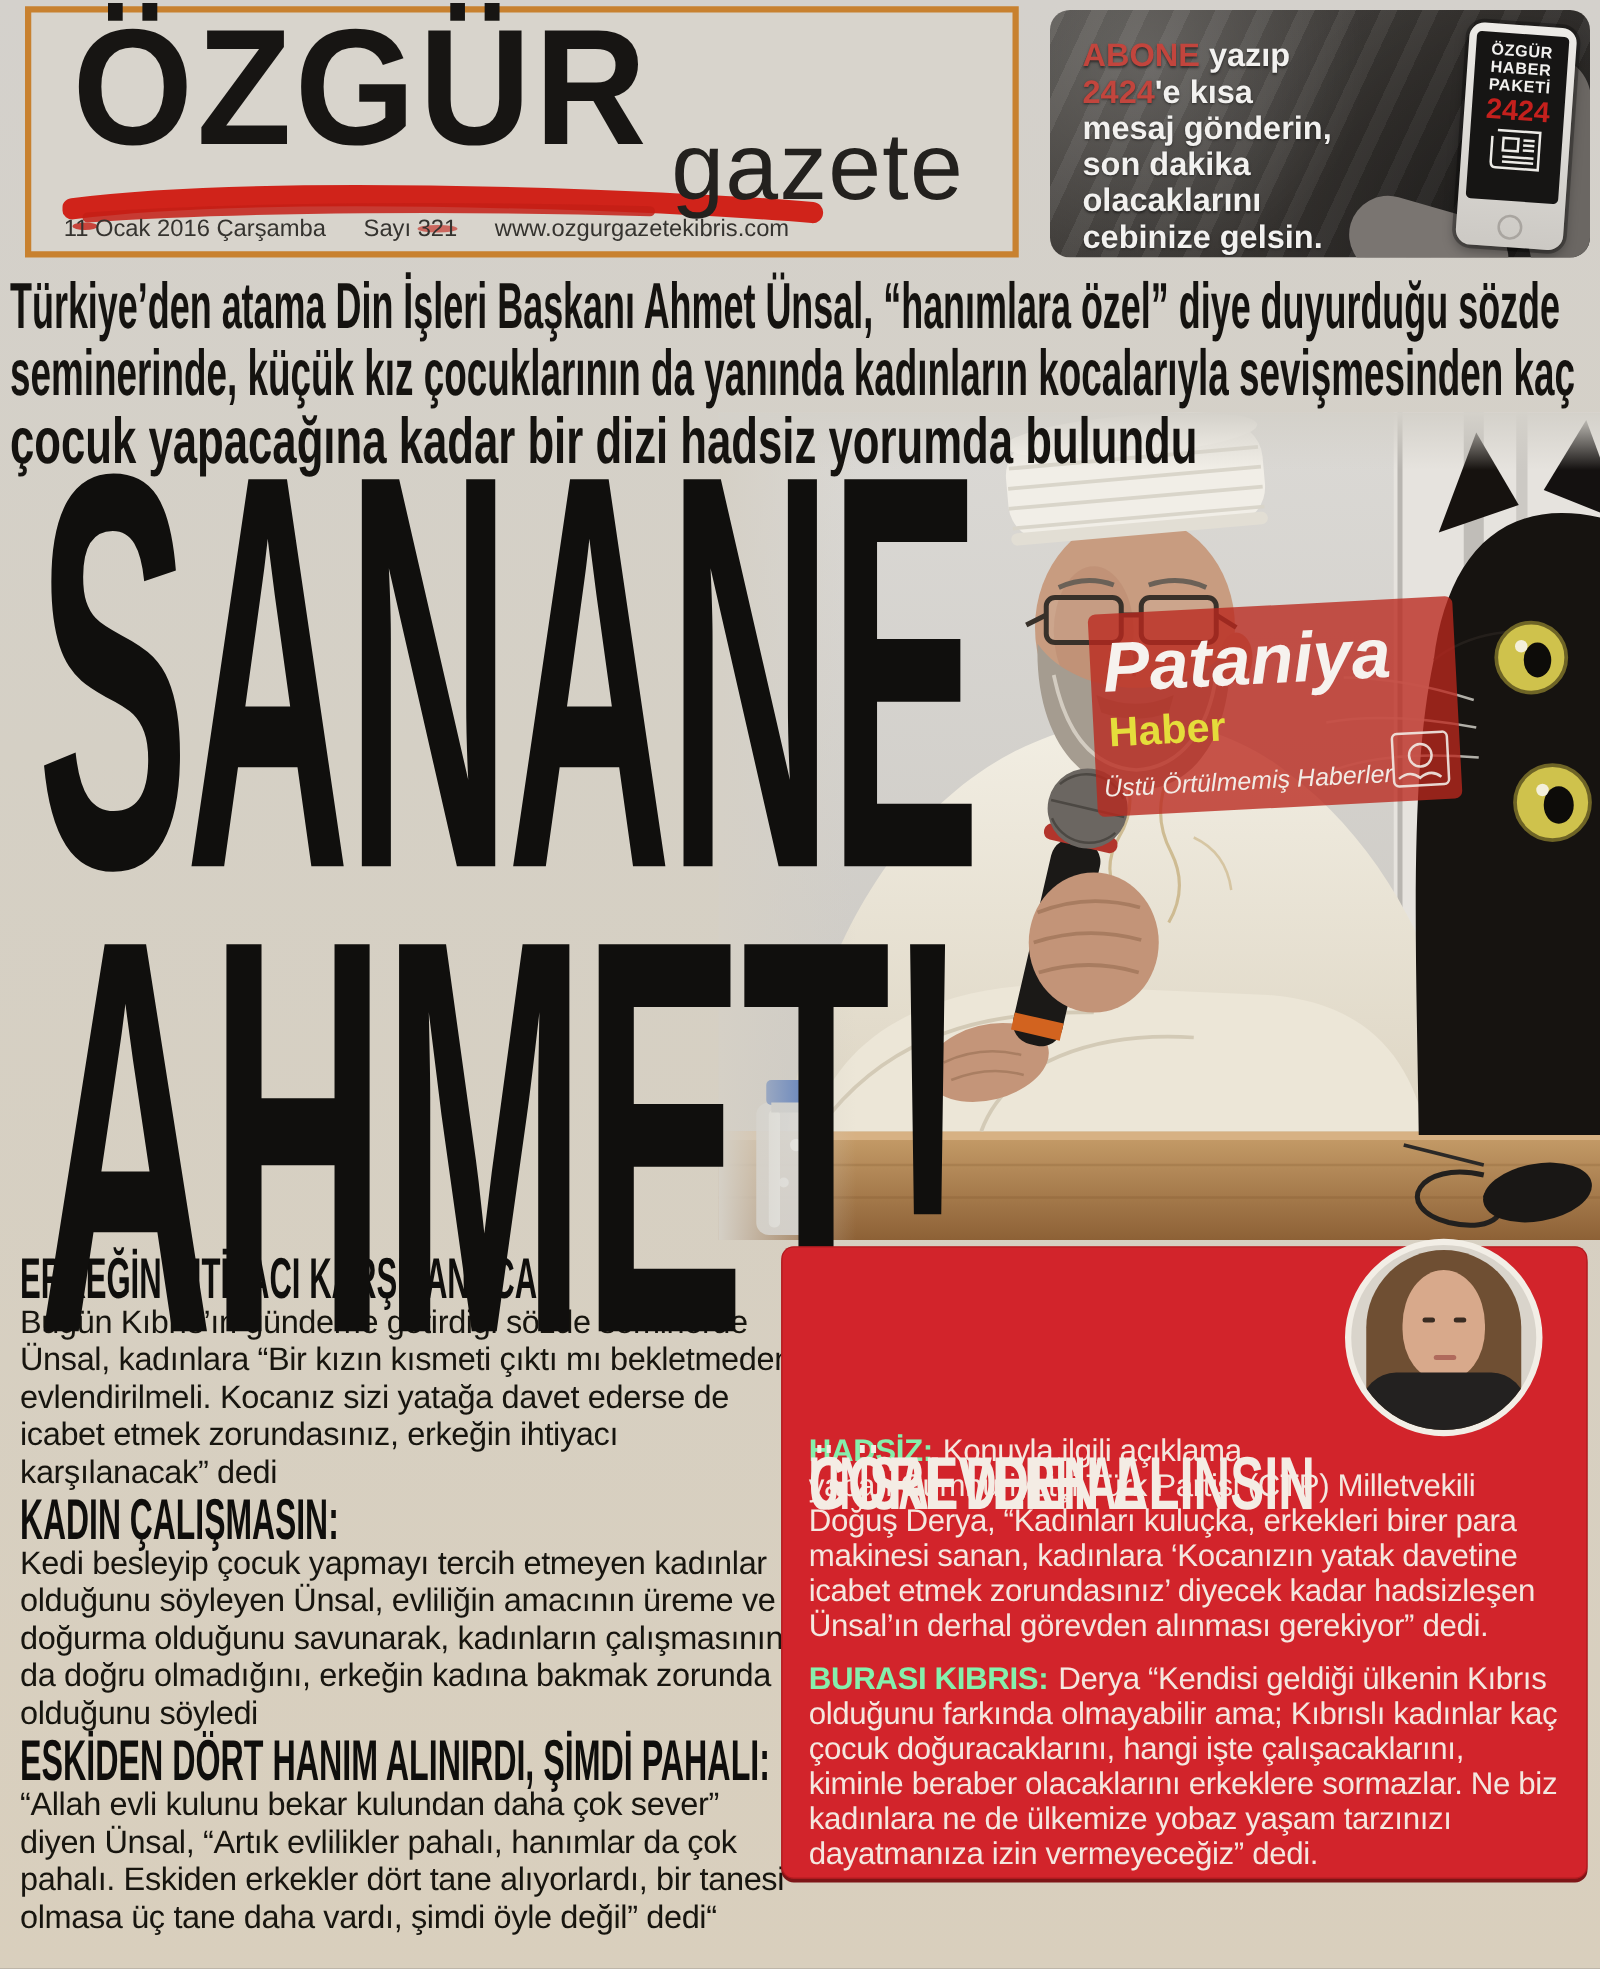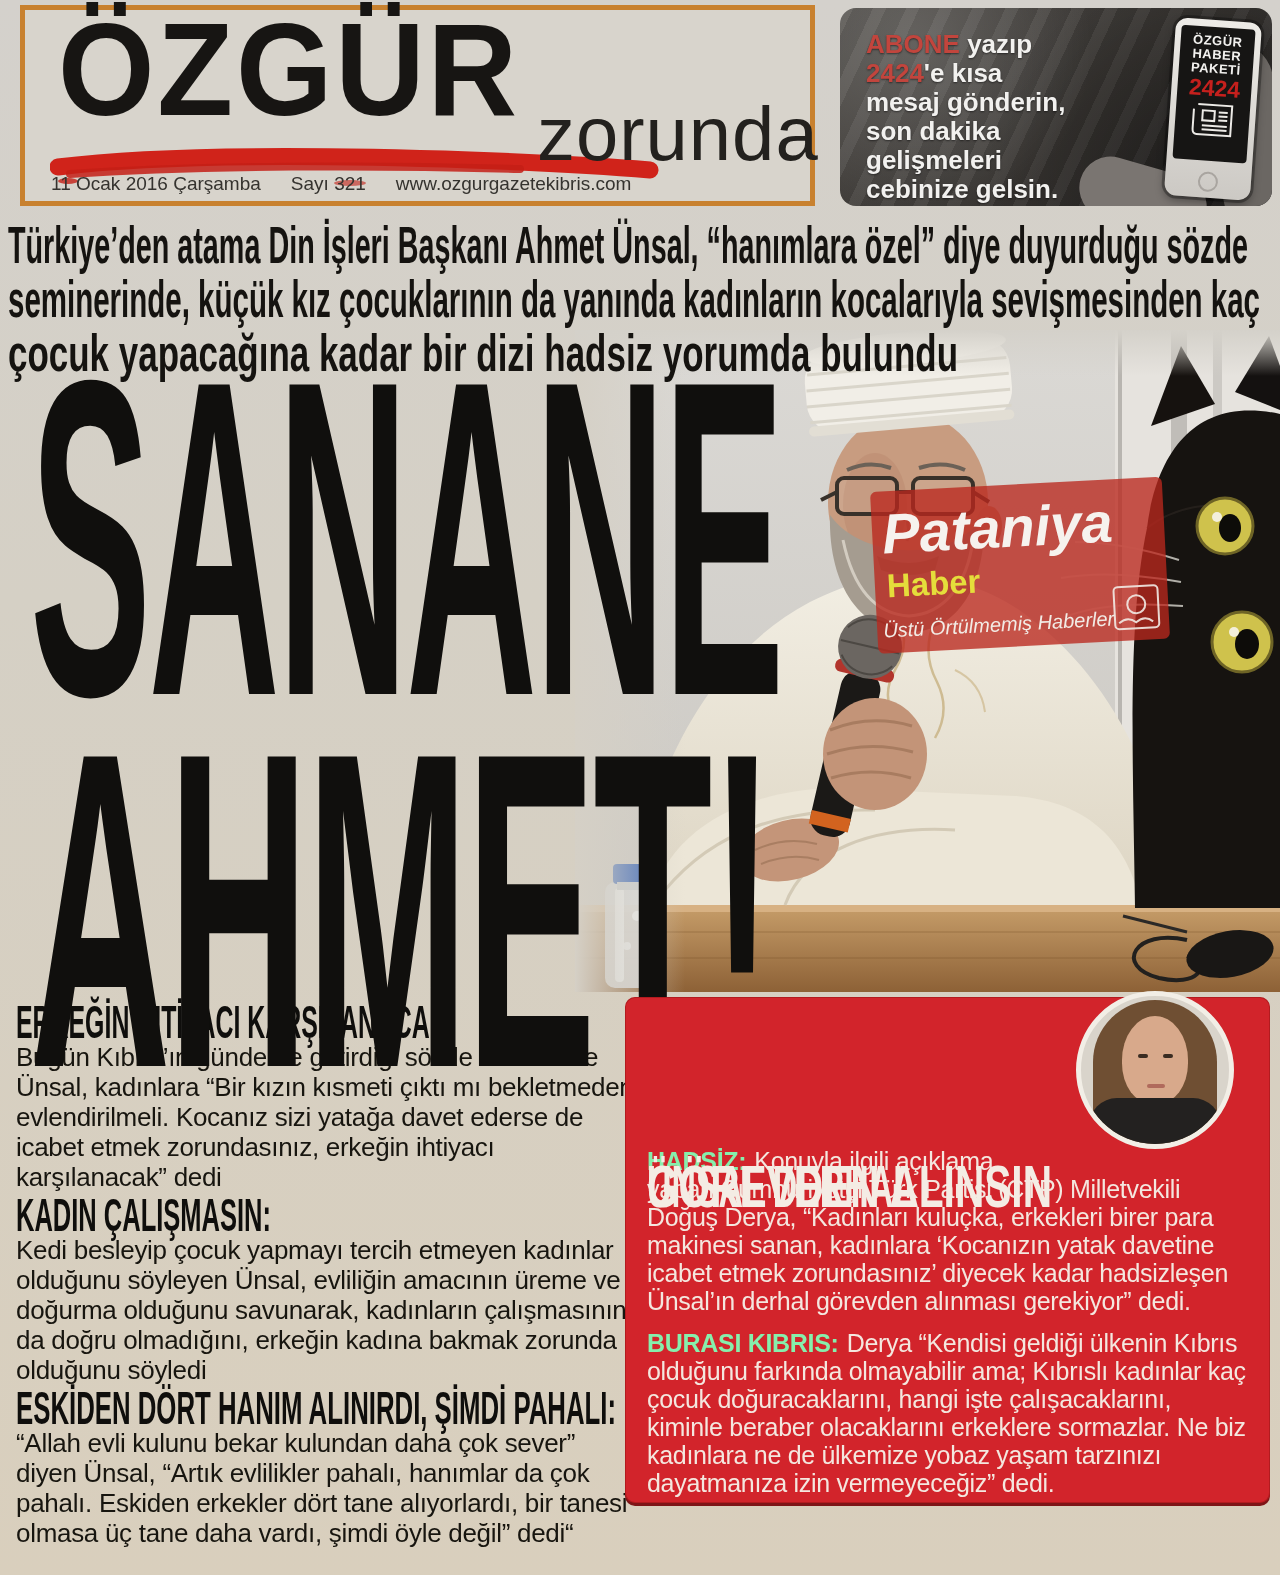--- a/index.html
+++ b/index.html
@@ -96,21 +96,21 @@
 <div class="page">
 
   <div class="abs masthead">
     <span class="m-title fit" style="transform: scaleX(0.939711);">ÖZGÜR</span>
     <svg class="m-brush" width="612" height="44" viewBox="0 0 612 44">
       <path d="M8,24 C120,10 300,13 420,17 C500,20 565,24 600,27" stroke="#d0231a" stroke-width="17" stroke-linecap="round" fill="none"></path>
       <path d="M20,31 C150,22 330,22 470,26" stroke="#c41f16" stroke-width="8" stroke-linecap="round" fill="none" opacity=".85"></path>
       <ellipse cx="18" cy="38" rx="10" ry="3" fill="#c41f16" opacity=".8"></ellipse>
       <ellipse cx="300" cy="40" rx="16" ry="3" fill="#c41f16" opacity=".6"></ellipse>
     </svg>
-    <span class="m-sub">zorunda</span>
+    <span class="m-sub">gazete</span>
     <div class="m-meta">
       <span>11 Ocak 2016 Çarşamba</span>
       <span>Sayı 321</span>
       <span>www.ozgurgazetekibris.com</span>
     </div>
   </div>
 
   <div class="abs ad">
     <div class="ad-hand1"></div>
     <div class="ad-hand2"></div>
@@ -128,21 +128,21 @@
           </g>
         </svg>
       </div>
       <div class="ad-home"></div>
     </div>
     <div class="ad-text">
       <div><span class="ad-accent">ABONE</span><span> yazıp</span></div>
       <div><span class="ad-accent">2424</span><span>'e kısa</span></div>
       <div><span class="ad-accent"></span><span>mesaj gönderin,</span></div>
       <div><span class="ad-accent"></span><span>son dakika</span></div>
-      <div><span class="ad-accent"></span><span>gelişmeleri</span></div>
+      <div><span class="ad-accent"></span><span>olacaklarını</span></div>
       <div><span class="ad-accent"></span><span>cebinize gelsin.</span></div>
     </div>
   </div>
 
   <div class="abs photo">
     <svg width="705" height="662" viewBox="0 0 705 662">
       <defs>
         <linearGradient id="gWall" x1="0" y1="0" x2="0" y2="1">
             <stop offset="0" stop-color="#dbd9d5"></stop>
             <stop offset="1" stop-color="#c9c6c0"></stop>

